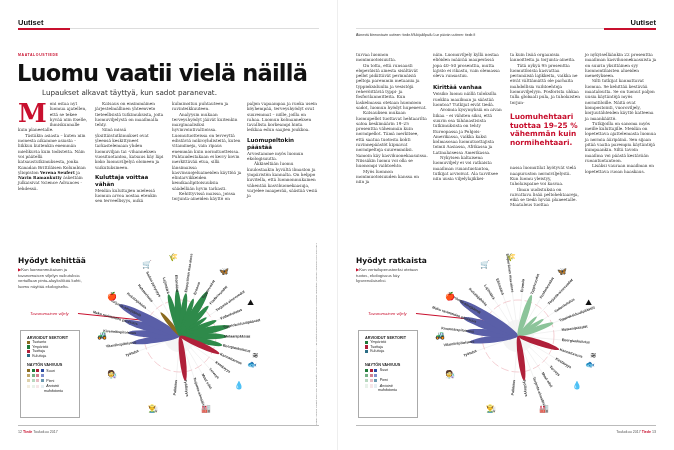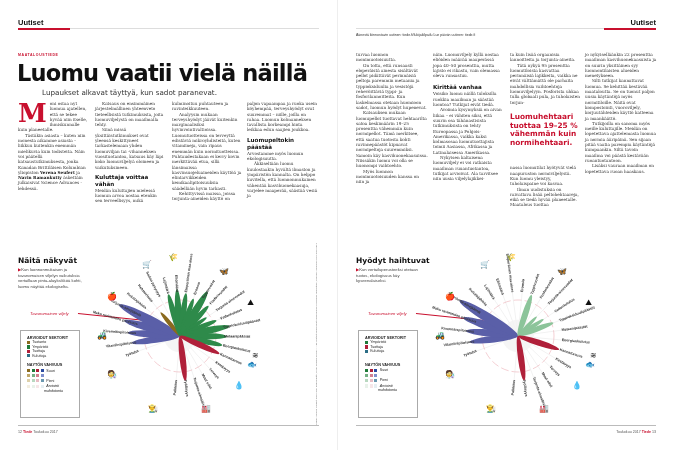--- a/index.html
+++ b/index.html
@@ -94,21 +94,21 @@
   </div>
 
   <div class="col" style="left:247px; top:101px; width:72px;">
     <p class="noindent">paljon vapaampaa ja ruoka usein köyhempää, terveyshyödyt ovat suuremmat – niille, joilla on rahaa. Luomun kolmanneksen tavallista korkeampi hinta leikkaa edun saajien joukkoa.</p>
     <h4>Luomupeltokin päästää</h4>
     <p class="noindent">Arvostamme myös luomun ekologisuutta.</p>
     <p>Äkkiseltään luomu kuulostaakin hyvältä ilmaston ja ympäristön kannalta. On helppo kuvitella, että luonnonmukainen vähentää kasvihuonekaasuja, varjelee maaperää, säästää vesiä ja</p>
   </div>
 
   <div class="chart-area">
-    <div class="chart-title">Näitä näkyvät</div>
+    <div class="chart-title">Hyödyt kehittää</div>
     <div class="chart-desc"><span class="arrow">▶</span><span>Kun luonnonmukaisen ja tavanomaisen viljelyn vaikutuksia vertaillaan pinta-alayksikköä kohti, luomu näyttää ekologiselta.</span></div>
     <div class="conv-label">Tavanomainen viljely</div>
     <div class="conv-line"></div>
 
     <div class="legend">
       <div class="lh">ARVIOIDUT SEKTORIT</div>
       <div class="lrow">
           <span class="sw" style="background:#8a6a1e"></span>
           <span>Tuotanto</span>
         </div>
@@ -282,21 +282,21 @@
   </div>
 
   <div class="col" style="left:247px; top:52px; width:72px;">
     <p class="noindent">jo nykyiselläänkin 22 prosenttia maailman kasvihuonekaasuista ja on suurin yksittäinen syy luonnontilaisten alueiden menetykseen.</p>
     <p>Silti tutkijat kannattavat luomua. Se kehittää kestävää maataloutta. Se on tuonut paljon uusia käytäntöjä myös normitiloille. Näitä ovat kompostointi, vuoroviljely, korjuutähteiden käyttö katteena ja maankäättö.</p>
     <p>Tutkijoilla on sanoma myös meille kuluttajille. Meidän on lopetettava ajattelemasta luomua ja normia ääripäinä. Sen sijaan pitää vaatia parempia käytäntöjä kumpaankin. Siltä tavoin maailma voi päästä kestävään ruoantuotantoon.</p>
     <p>Lisäksi vauraan maailman on lopetettava ruoan haaskaus.</p>
   </div>
 
   <div class="chart-area">
-    <div class="chart-title">Hyödyt haihtuvat</div>
+    <div class="chart-title">Hyödyt ratkaista</div>
     <div class="chart-desc"><span class="arrow">▶</span><span>Kun vertailuperusteeksi otetaan tuotos, ekologisuus käy kyseenalaiseksi.</span></div>
     <div class="conv-label">Tavanomainen viljely</div>
     <div class="conv-line"></div>
 
     <div class="legend">
       <div class="lh">ARVIOIDUT SEKTORIT</div>
       <div class="lrow">
           <span class="sw" style="background:#1f7a3a"></span>
           <span>Ympäristö</span>
         </div>

